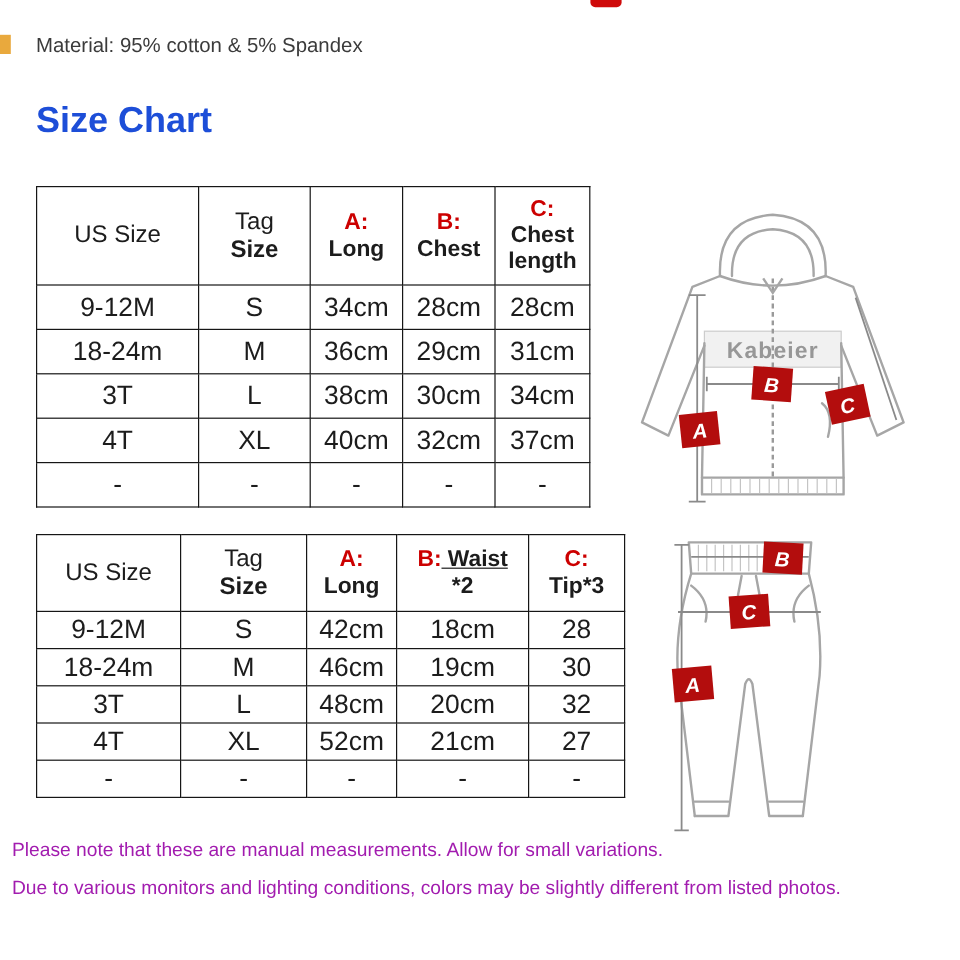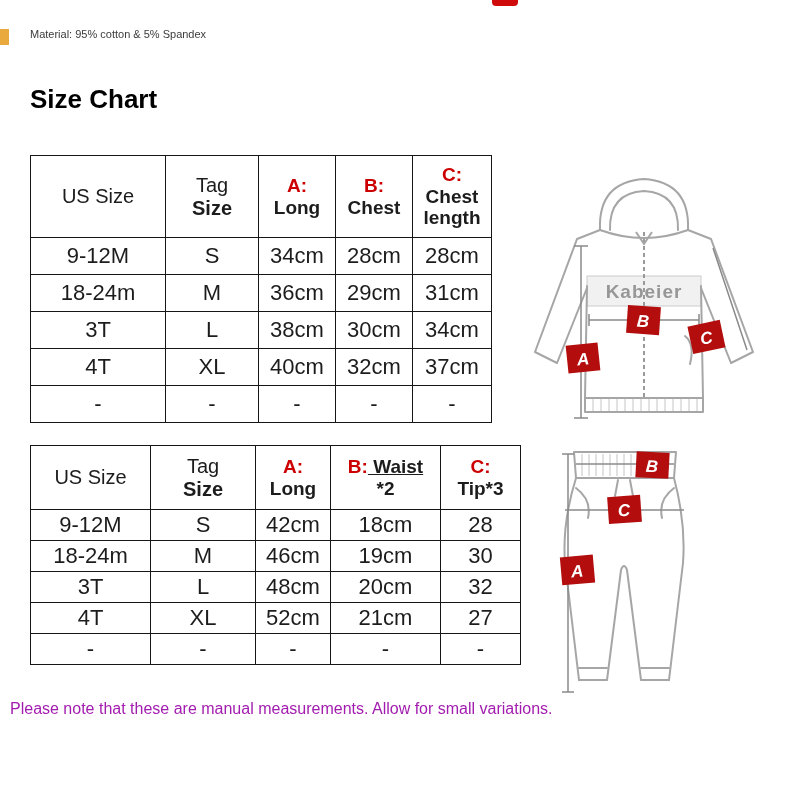--- a/index.html
+++ b/index.html
@@ -1,21 +1,21 @@
 <!DOCTYPE html>
 <html><head>
 <meta charset="utf-8">
 <style>
   html,body{margin:0;padding:0;}
   .page{position:relative;width:800px;height:800px;background:#ffffff;overflow:hidden;
         font-family:"Liberation Sans",sans-serif;color:#1c1c1c;}
   .bullet{position:absolute;left:0;top:29px;width:9px;height:16px;background:#e9a93d;}
   .red-crop{position:absolute;left:492px;top:0;width:26px;height:6px;background:#cf0a0a;border-radius:0 0 4px 4px;}
-  .material{position:absolute;left:30px;top:28px;font-size:11px;color:#3b3b3b;text-align:right;}
-  .section-title{position:absolute;left:30px;top:84px;font-size:26px;font-weight:bold;color:#000000;}
+  .material{position:absolute;left:30px;top:28px;font-size:17px;color:#3b3b3b;text-align:right;}
+  .section-title{position:absolute;left:30px;top:84px;font-size:30px;font-weight:bold;color:#1d4ed8;}
   table{border-collapse:collapse;position:absolute;table-layout:fixed;background:#fff;}
   .t1{left:30px;top:155px;width:461px;}
   .t2{left:30px;top:445px;width:490px;}
   td,th{border:1px solid #161616;text-align:center;vertical-align:middle;padding:0;color:#1c1c1c;}
   td{font-size:22px;}
   th{font-size:19px;font-weight:normal;line-height:1.15;}
   th:nth-child(1),th:nth-child(2){font-size:20px;}
   .hred{color:#cc0000;font-weight:bold;}
   .hl2{display:block;font-weight:bold;}
   th:nth-child(n+3) .hblk{font-weight:bold;text-decoration:underline;}
@@ -214,14 +214,15 @@
         <text class="boxtxt" x="86" y="78">C</text>
       </g>
       <g transform="rotate(-5 39 132)">
         <rect x="23" y="118" width="33" height="28" fill="#b30d0d"></rect>
         <text class="boxtxt" x="39" y="139">A</text>
       </g>
     </svg>
   </div>
 
   <div class="note note1">Please note that these are manual measurements. Allow for small variations.</div>
+  <div class="note note2">Due to various monitors and lighting conditions, colors may be slightly different from listed photos.</div>
 
 </div>
 
 </body></html>

